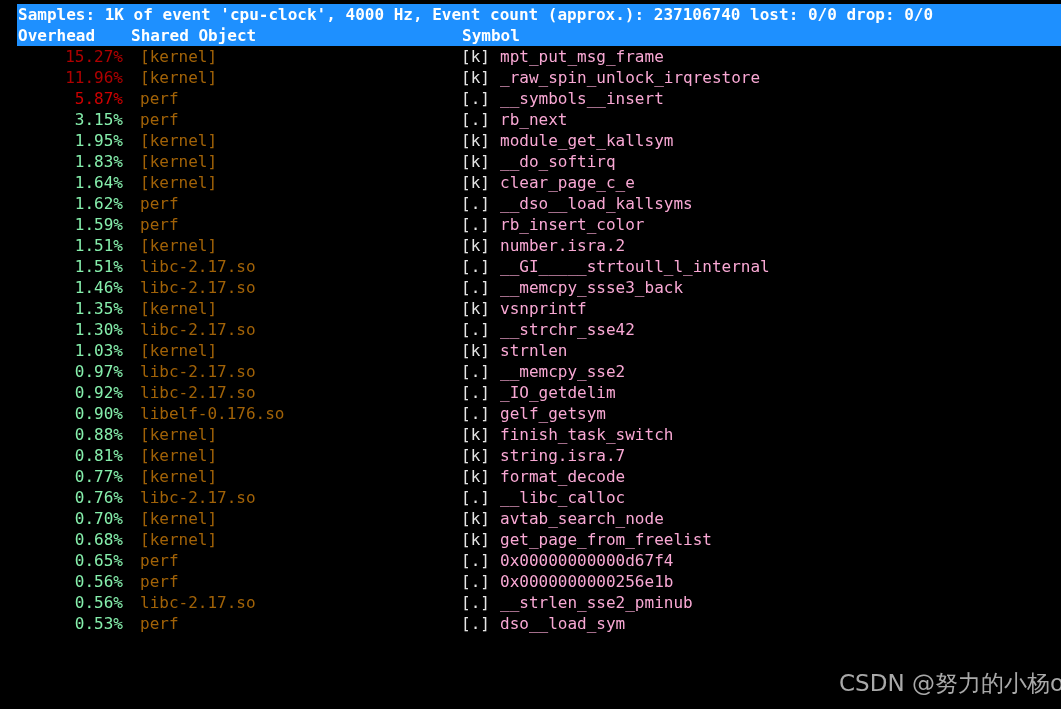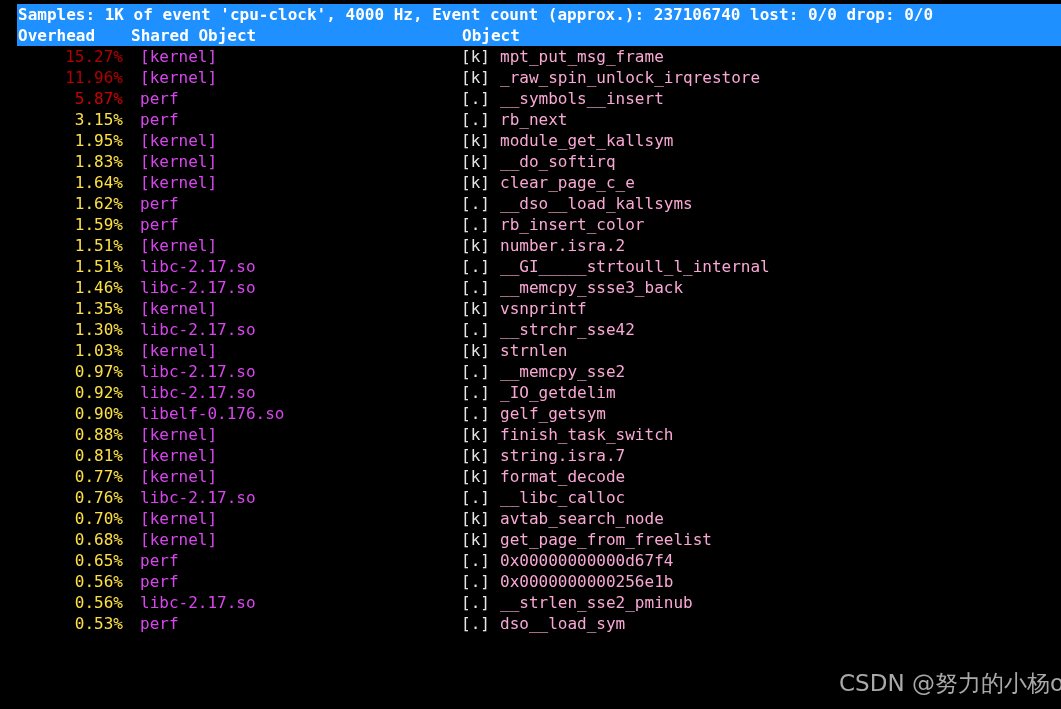--- a/index.html
+++ b/index.html
@@ -64,36 +64,36 @@
     white-space: pre;
   }
   .c-gap1 {
     display: inline-block;
     width: 17px;
   }
   .c-dso {
     display: inline-block;
     width: 321px;
     white-space: pre;
-    color: #d946ef;
+    color: #a16207;
   }
   .c-marker {
     display: inline-block;
     width: 39px;
     white-space: pre;
     color: #e6e6e6;
   }
   .c-symbol {
     display: inline-block;
     white-space: pre;
     color: #f9a8d4;
   }
   .pct-hot  { color: #b00000; }
   .pct-warm { color: #cc0000; }
-  .pct-cool { color: #fde047; }
+  .pct-cool { color: #86efac; }
   #watermark {
     position: absolute;
     right: 14px;
     bottom: 16px;
     color: #cfcfcf;
     opacity: 0.82;
     font-family: "DejaVu Sans", "Liberation Sans", sans-serif;
     font-size: 23px;
     line-height: 20px;
     white-space: pre;
@@ -102,21 +102,21 @@
 </style>
 </head>
 <body>
 
 <div id="terminal">
 
   <div class="top-pad"></div>
 
   <div class="header-block">
     <div class="header-line">Samples: 1K of event 'cpu-clock', 4000 Hz, Event count (approx.): 237106740 lost: 0/0 drop: 0/0</div>
-    <div class="header-line"><span class="col-head ch-overhead">Overhead</span><span class="col-head ch-shared">Shared Object</span><span class="col-head">Object</span></div>
+    <div class="header-line"><span class="col-head ch-overhead">Overhead</span><span class="col-head ch-shared">Shared Object</span><span class="col-head">Symbol</span></div>
   </div>
 
   <div class="rows" id="rows-container">
       <div class="row"><span class="c-overhead pct-hot">15.27%</span><span class="c-gap1"></span><span class="c-dso">[kernel]</span><span class="c-marker">[k]</span><span class="c-symbol">mpt_put_msg_frame</span></div>
       <div class="row"><span class="c-overhead pct-hot">11.96%</span><span class="c-gap1"></span><span class="c-dso">[kernel]</span><span class="c-marker">[k]</span><span class="c-symbol">_raw_spin_unlock_irqrestore</span></div>
       <div class="row"><span class="c-overhead pct-warm">5.87%</span><span class="c-gap1"></span><span class="c-dso">perf</span><span class="c-marker">[.]</span><span class="c-symbol">__symbols__insert</span></div>
       <div class="row"><span class="c-overhead pct-cool">3.15%</span><span class="c-gap1"></span><span class="c-dso">perf</span><span class="c-marker">[.]</span><span class="c-symbol">rb_next</span></div>
       <div class="row"><span class="c-overhead pct-cool">1.95%</span><span class="c-gap1"></span><span class="c-dso">[kernel]</span><span class="c-marker">[k]</span><span class="c-symbol">module_get_kallsym</span></div>
       <div class="row"><span class="c-overhead pct-cool">1.83%</span><span class="c-gap1"></span><span class="c-dso">[kernel]</span><span class="c-marker">[k]</span><span class="c-symbol">__do_softirq</span></div>
       <div class="row"><span class="c-overhead pct-cool">1.64%</span><span class="c-gap1"></span><span class="c-dso">[kernel]</span><span class="c-marker">[k]</span><span class="c-symbol">clear_page_c_e</span></div>

